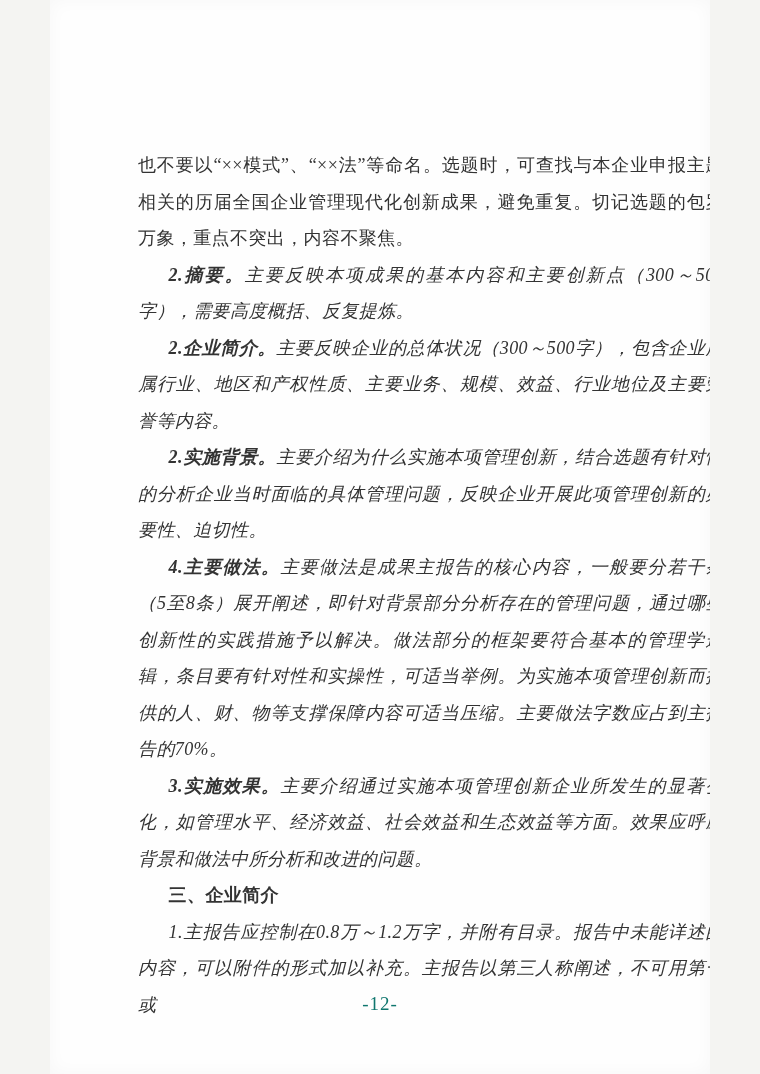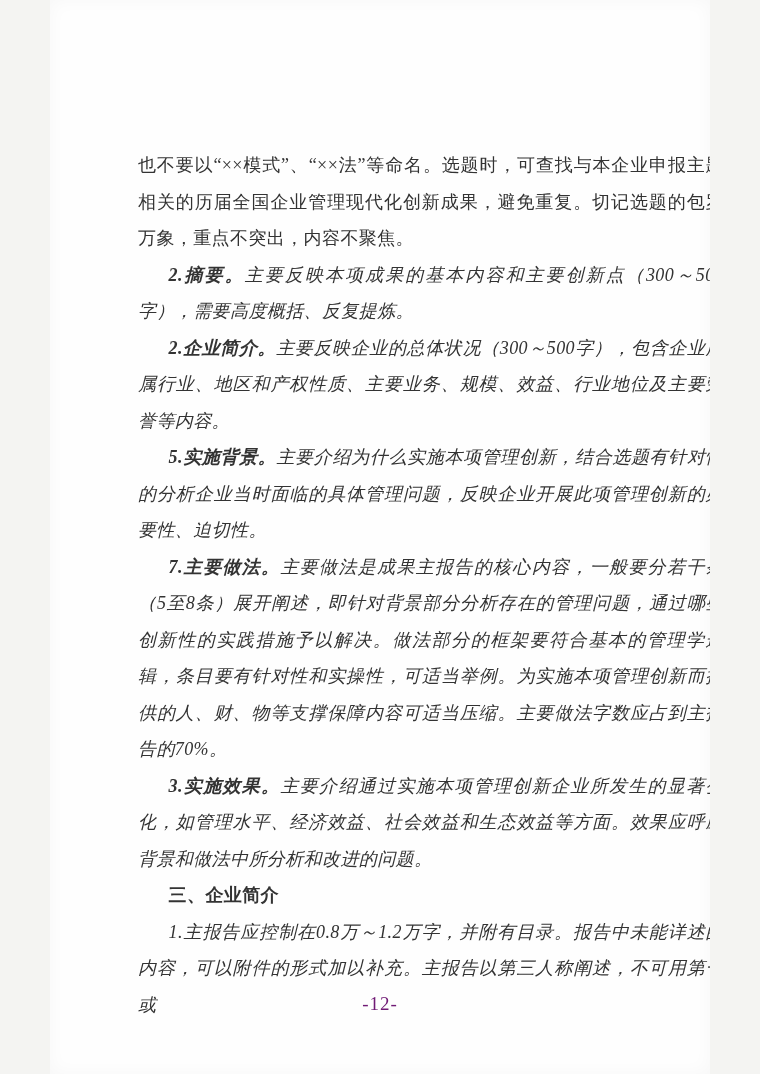--- a/index.html
+++ b/index.html
@@ -45,38 +45,38 @@
     text-indent: 1.7em;
   }
   .pageno {
     position: absolute;
     top: 993px;
     left: 0;
     width: 100%;
     text-align: center;
     font-size: 19px;
     letter-spacing: 1px;
-    color: #701a75;
+    color: #0f766e;
   }
 </style>
 </head>
 <body>
 
 <div class="page">
   <div class="content">
 
     <p><span>也不要以“××模式”、“××法”等命名。选题时，可查找与本企业申报主题相关的历届全国企业管理现代化创新成果，避免重复。切记选题的包罗万象，重点不突出，内容不聚焦。</span></p>
 
     <p class="indent"><span class="lead">2.摘要。</span><span>主要反映本项成果的基本内容和主要创新点（300～500字），需要高度概括、反复提炼。</span></p>
 
     <p class="indent"><span class="lead">2.企业简介。</span><span>主要反映企业的总体状况（300～500字），包含企业所属行业、地区和产权性质、主要业务、规模、效益、行业地位及主要荣誉等内容。</span></p>
 
-    <p class="indent"><span class="lead">5.实施背景。</span><span>主要介绍为什么实施本项管理创新，结合选题有针对性的分析企业当时面临的具体管理问题，反映企业开展此项管理创新的必要性、迫切性。</span></p>
+    <p class="indent"><span class="lead">2.实施背景。</span><span>主要介绍为什么实施本项管理创新，结合选题有针对性的分析企业当时面临的具体管理问题，反映企业开展此项管理创新的必要性、迫切性。</span></p>
 
-    <p class="indent"><span class="lead">7.主要做法。</span><span>主要做法是成果主报告的核心内容，一般要分若干条（5至8条）展开阐述，即针对背景部分分析存在的管理问题，通过哪些创新性的实践措施予以解决。做法部分的框架要符合基本的管理学逻辑，条目要有针对性和实操性，可适当举例。为实施本项管理创新而提供的人、财、物等支撑保障内容可适当压缩。主要做法字数应占到主报告的70%。</span></p>
+    <p class="indent"><span class="lead">4.主要做法。</span><span>主要做法是成果主报告的核心内容，一般要分若干条（5至8条）展开阐述，即针对背景部分分析存在的管理问题，通过哪些创新性的实践措施予以解决。做法部分的框架要符合基本的管理学逻辑，条目要有针对性和实操性，可适当举例。为实施本项管理创新而提供的人、财、物等支撑保障内容可适当压缩。主要做法字数应占到主报告的70%。</span></p>
 
     <p class="indent"><span class="lead">3.实施效果。</span><span>主要介绍通过实施本项管理创新企业所发生的显著变化，如管理水平、经济效益、社会效益和生态效益等方面。效果应呼应背景和做法中所分析和改进的问题。</span></p>
 
     <p class="heading">三、企业简介</p>
 
     <p class="indent"><span>1.主报告应控制在0.8万～1.2万字，并附有目录。报告中未能详述的内容，可以附件的形式加以补充。主报告以第三人称阐述，不可用第一或</span></p>
 
   </div>
 
   <div class="pageno">-12-</div>

